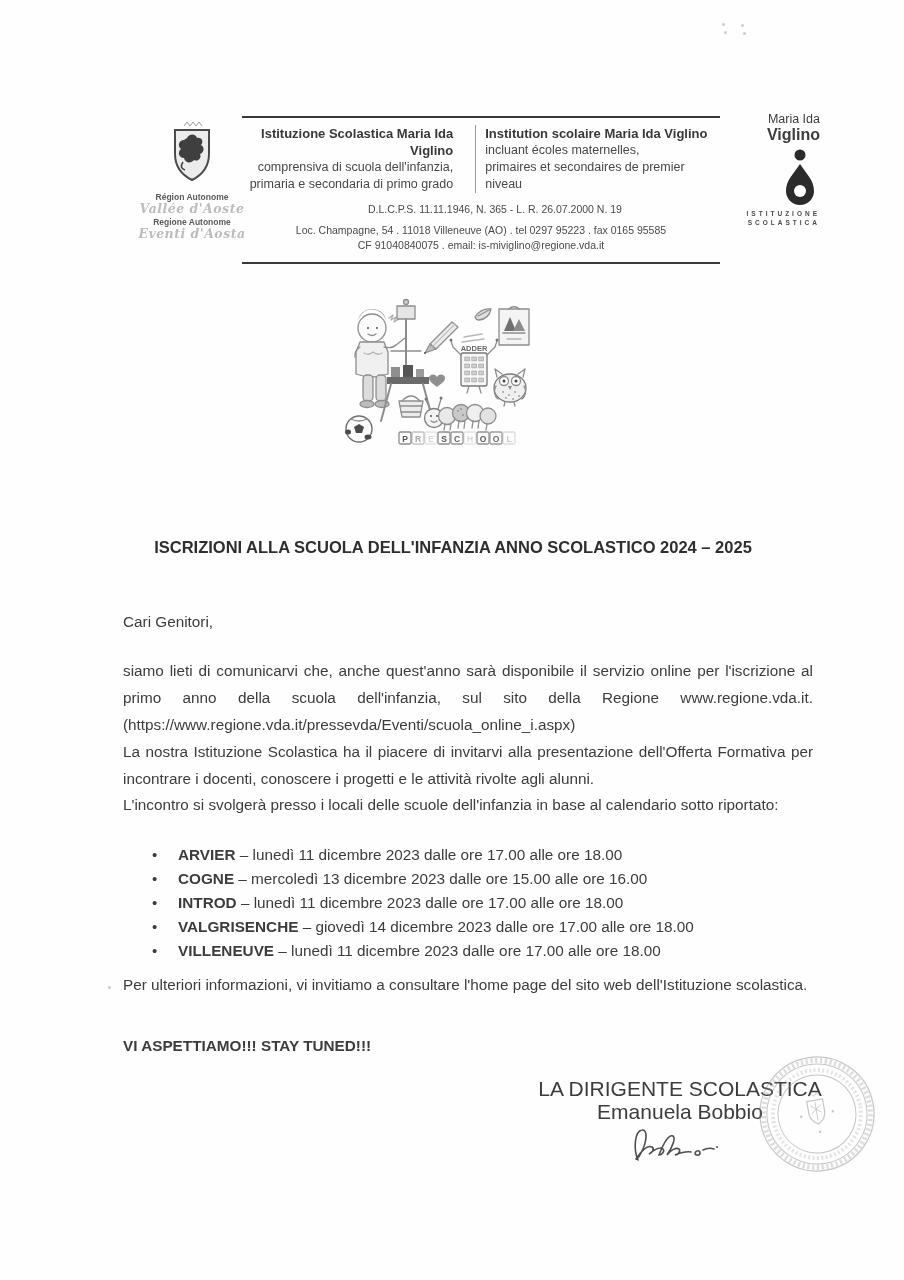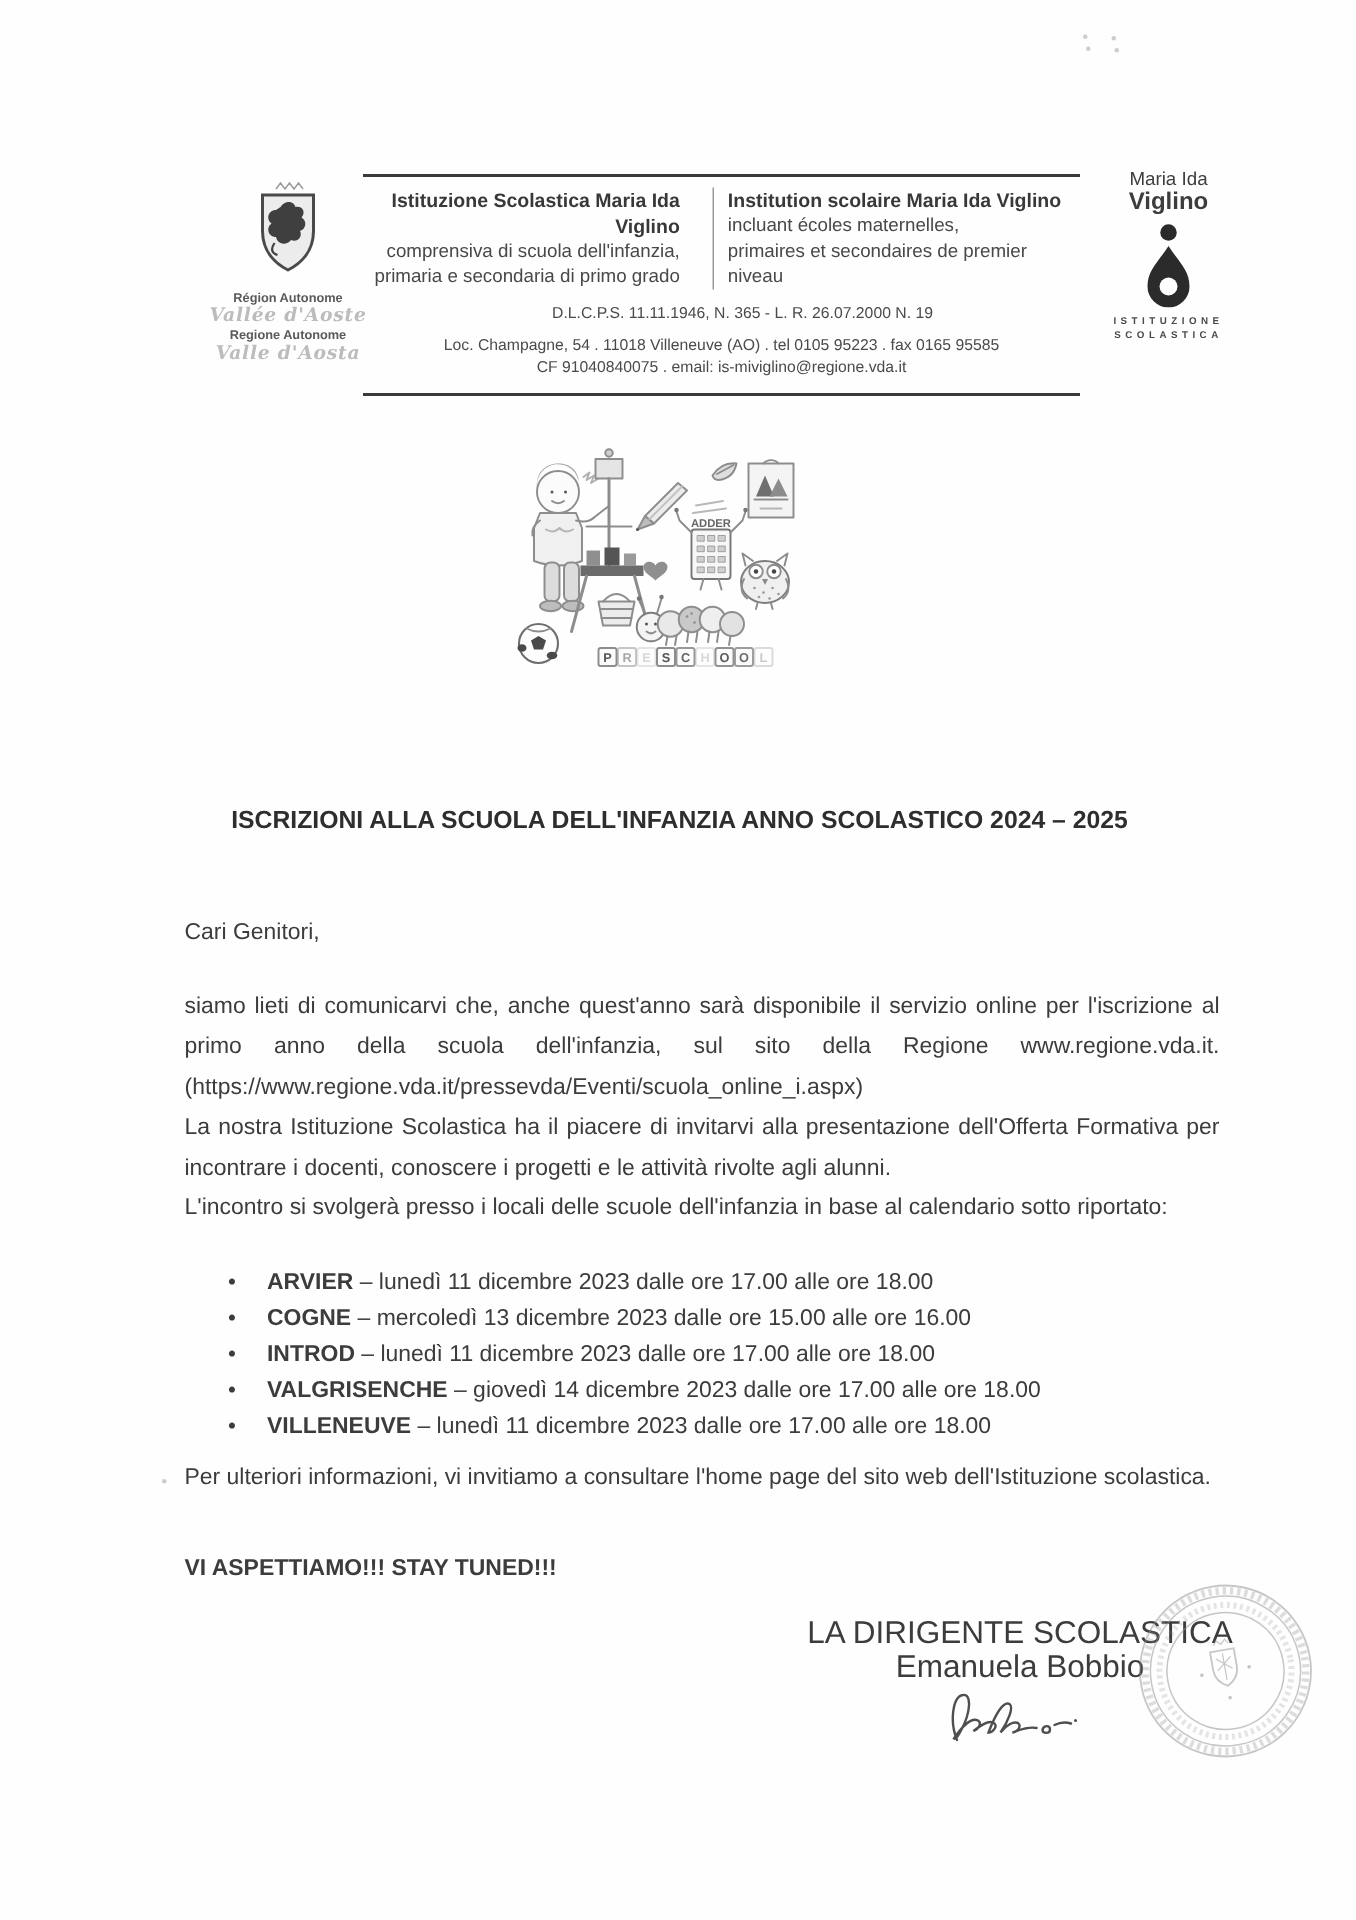--- a/index.html
+++ b/index.html
@@ -23,21 +23,21 @@
                    border-top:2px solid #3a3a3a; border-bottom:2px solid #3a3a3a;
                    padding:7px 0 10px; }
   .hc-cols { display:flex; }
   .hc-col-it { width:49%; text-align:right; padding-right:22px; border-right:1px solid #9a9a9a; }
   .hc-col-fr { width:51%; text-align:left; padding-left:9px; }
   .hc-title { font-size:13px; font-weight:bold; color:#383838; line-height:17px; }
   .hc-sub { font-size:12.5px; color:#484848; line-height:17px; }
   .hc-law { text-align:center; font-size:10.5px; margin-top:10px; color:#4a4a4a;padding-left:28px; }
   .hc-addr { text-align:center; font-size:10.5px; margin-top:8px; line-height:14.5px; color:#4a4a4a; }
 
-  .header-right { position:absolute; left:738px; top:112px; width:82px; text-align:center; color:#3d3d3d; }
+  .header-right { position:absolute; left:738px; top:112px; width:82px; text-align:right; color:#3d3d3d; }
   .hr-name1 { font-size:12.5px; line-height:14px; }
   .hr-name2 { font-size:16px; font-weight:bold; line-height:17px; }
   .hr-drop { margin-top:4px; }
   .hr-caption { font-size:6.5px; letter-spacing:3px; line-height:9px; font-weight:bold; color:#4a4a4a; }
 
   
   .illustration { position:absolute; left:333px; top:291px; }
   svg text { font-family:"Liberation Sans", sans-serif; }
 
   
@@ -78,39 +78,39 @@
   <div class="header-left">
     <svg width="58" height="66" viewBox="0 0 58 66">
       <polyline points="21,6 24,2 27,6 30,2 33,6 36,2 39,6" stroke="#9a9a9a" stroke-width="1" fill="none"></polyline>
       <path d="M12,10 H46 V34 C46,48 37,56 29,60 C21,56 12,48 12,34 Z" fill="#ececec" stroke="#4a4a4a" stroke-width="2"></path>
       <path d="M24,18 c3,-5 9,-4 10,0 c5,-1 7,4 4,7 c4,2 3,8 -1,9 c2,4 -2,8 -6,6 c-3,4 -9,3 -10,-2 c-5,0 -7,-6 -3,-9 c-4,-3 -2,-9 3,-9 z" fill="#3f3f3f"></path>
       <path d="M20,42 q-4,6 2,8" stroke="#3f3f3f" stroke-width="1.5" fill="none"></path>
     </svg>
     <div class="hl-small">Région Autonome</div>
     <div class="hl-fancy">Vallée d'Aoste</div>
     <div class="hl-small">Regione Autonome</div>
-    <div class="hl-fancy">Valle d'Aosta</div>
+    <div class="hl-fancy">Eventi d'Aosta</div>
   </div>
 
   <div class="header-center">
     <div class="hc-cols">
       <div class="hc-col-it">
         <div class="hc-title">Istituzione Scolastica Maria Ida Viglino</div>
         <div class="hc-sub">comprensiva di scuola dell'infanzia,</div>
         <div class="hc-sub">primaria e secondaria di primo grado</div>
       </div>
       <div class="hc-col-fr">
         <div class="hc-title">Institution scolaire Maria Ida Viglino</div>
         <div class="hc-sub">incluant écoles maternelles,</div>
         <div class="hc-sub">primaires et secondaires de premier niveau</div>
       </div>
     </div>
     <div class="hc-law">D.L.C.P.S. 11.11.1946, N. 365 - L. R. 26.07.2000 N. 19</div>
     <div class="hc-addr">
-      <div>Loc. Champagne, 54 . 11018 Villeneuve (AO) . tel 0105 95223 . fax 0165 95585</div>
+      <div>Loc. Champagne, 54 . 11018 Villeneuve (AO) . tel 0297 95223 . fax 0165 95585</div>
       <div>CF 91040840075 . email: is-miviglino@regione.vda.it</div>
     </div>
   </div>
 
   <div class="header-right">
     <div class="hr-name1">Maria Ida</div>
     <div class="hr-name2">Viglino</div>
     <div class="hr-drop">
       <svg width="40" height="58" viewBox="0 0 40 58">
         <circle cx="20" cy="8" r="5.5" fill="#2b2b2b"></circle>

